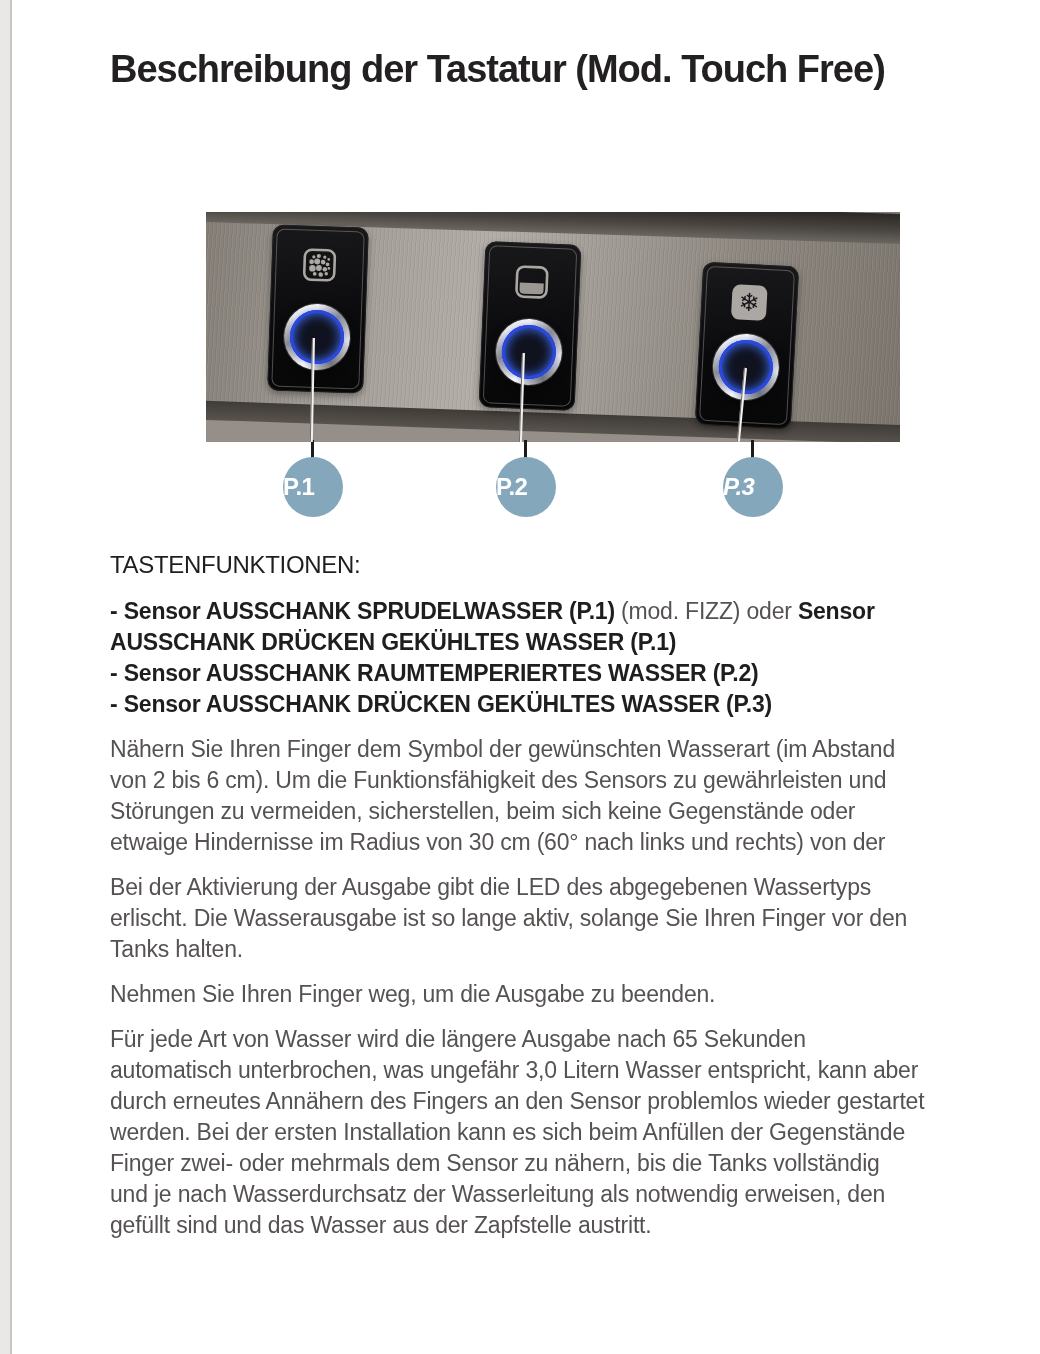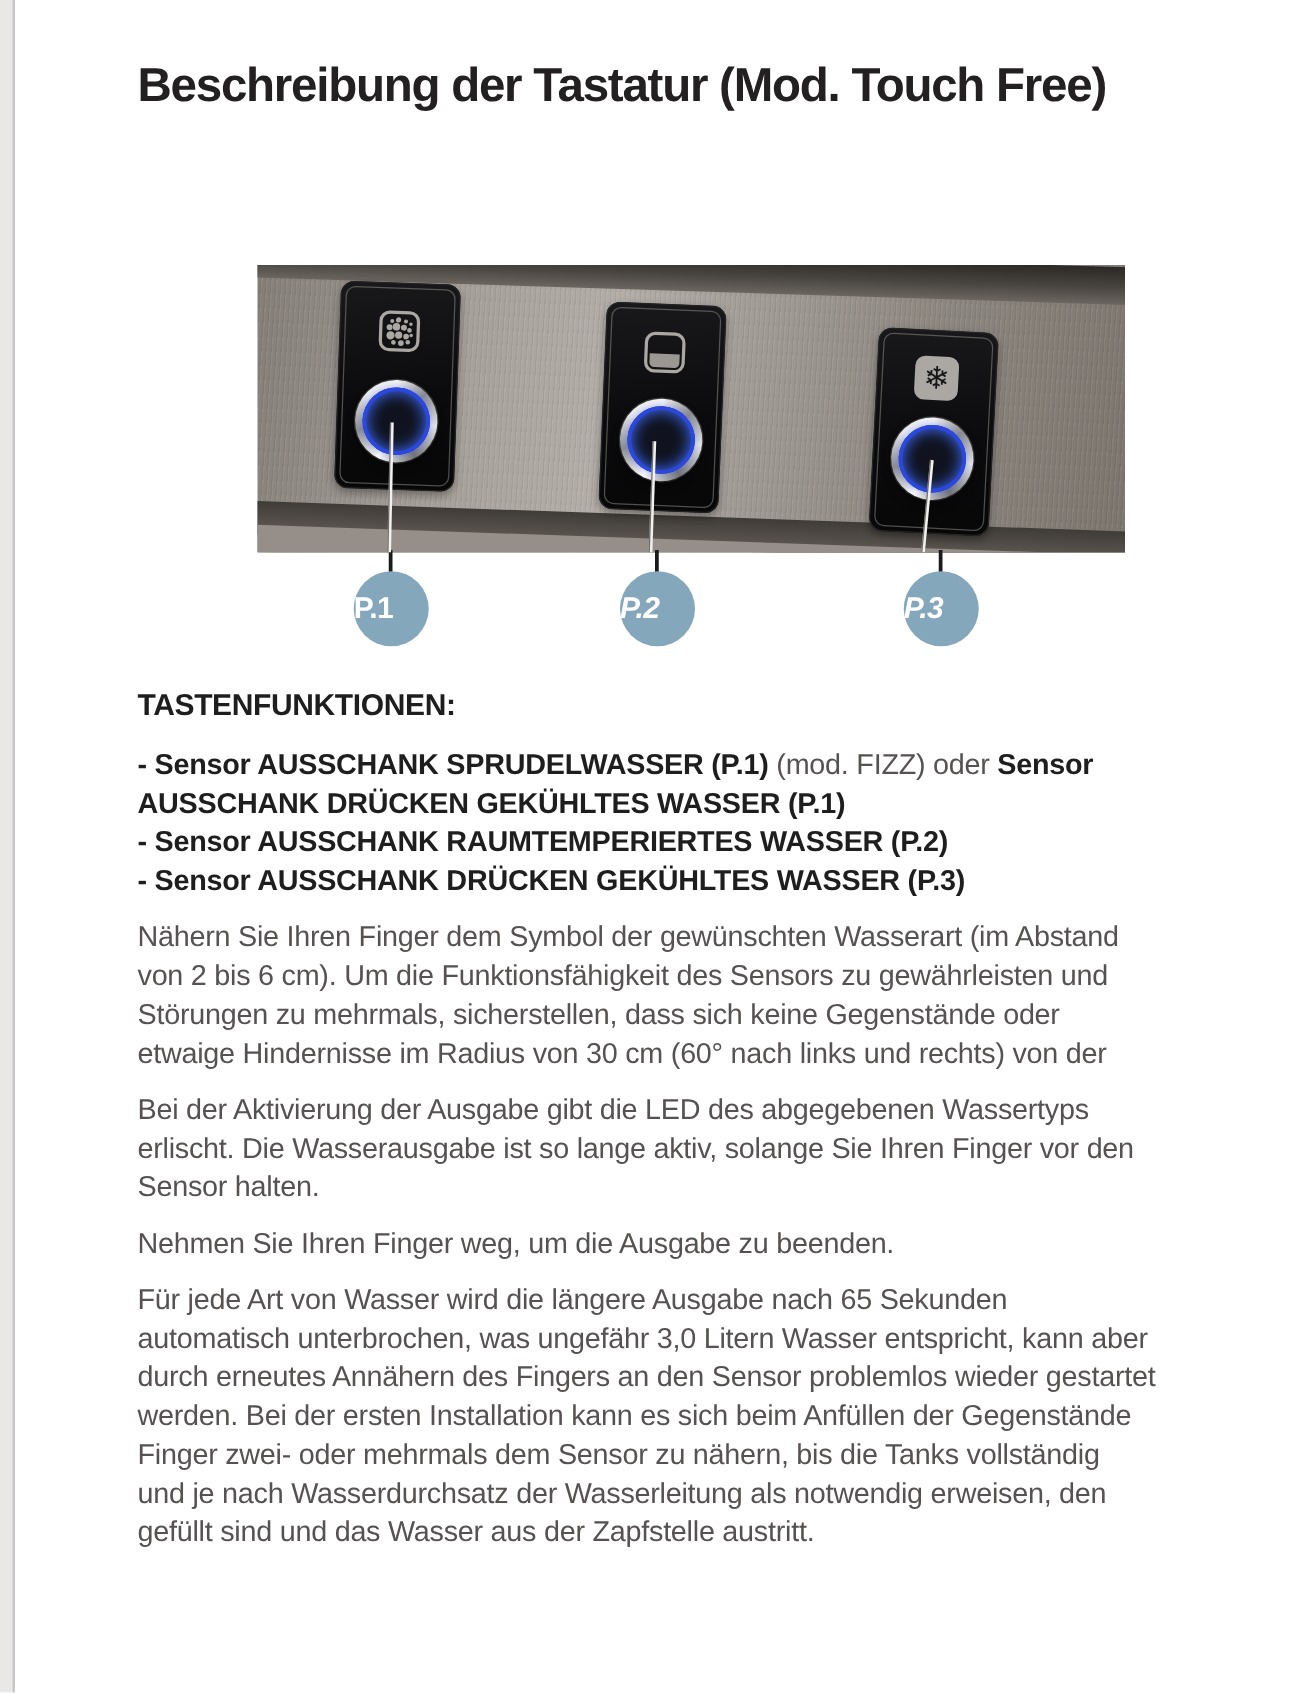--- a/index.html
+++ b/index.html
@@ -63,21 +63,21 @@
   .callout { position:absolute; top:457px; width:60px; height:60px; border-radius:50%;
              display:flex; align-items:center; 
              color:#ffffff; font-size:24px; font-weight:700; letter-spacing:-0.5px; }
   .c1 { left:283px; } .c2 { left:496px; } .c3 { left:723px; }
 
   
   .content { position:absolute; left:110px; top:549px; width:880px; color:#555251;
              font-size:23px; line-height:31px; letter-spacing:-0.2px; }
   .content .line, .content p { white-space:nowrap; }
   .intro { margin-bottom:14px; }
-  .fn-heading { font-size:24px; font-weight:700; color:#1f1e1e; margin-bottom:16px;
+  .fn-heading { font-size:24px; font-weight:400; color:#1f1e1e; margin-bottom:16px;
                 letter-spacing:-0.3px; }
   .sensors { margin-bottom:8px; color:#1f1e1e; }
   .sensor-line { white-space:nowrap; font-weight:700; }
   .sensor-line .reg { font-weight:400; color:#555251; }
   .para { margin-top:14px; }
 </style>
 </head>
 <body>
 
 <div class="page">
@@ -140,47 +140,47 @@
     <div class="wstem ws3"></div>
   </div>
 
   <div class="stem st1"></div>
   <div class="stem st2"></div>
   <div class="stem st3"></div>
 
   <div class="callout c1" style="background: rgb(133, 167, 188);">
     <span>P.1</span>
   </div>
-  <div class="callout c2" style="background: rgb(133, 167, 188); font-style: italic;">
+  <div class="callout c2" style="background: rgb(133, 167, 188);">
     <span>P.2</span>
   </div>
   <div class="callout c3" style="background: rgb(133, 167, 188); font-style: italic;">
     <span>P.3</span>
   </div>
 
   <div class="content">
     <h2 class="fn-heading">TASTENFUNKTIONEN:</h2>
 
     <div class="sensors">
       <div class="sensor-line"><span>- Sensor AUSSCHANK SPRUDELWASSER (P.1)</span><span class="reg"> (mod. FIZZ) oder </span><span>Sensor</span></div>
       <div class="sensor-line">AUSSCHANK DRÜCKEN GEKÜHLTES WASSER (P.1)</div>
       <div class="sensor-line">- Sensor AUSSCHANK RAUMTEMPERIERTES WASSER (P.2)</div>
       <div class="sensor-line">- Sensor AUSSCHANK DRÜCKEN GEKÜHLTES WASSER (P.3)</div>
     </div>
 
     <div class="para">
         <div class="line">Nähern Sie Ihren Finger dem Symbol der gewünschten Wasserart (im Abstand</div>
         <div class="line">von 2 bis 6 cm). Um die Funktionsfähigkeit des Sensors zu gewährleisten und</div>
-        <div class="line">Störungen zu mehrmals, sicherstellen, dass sich keine Gegenstände oder</div>
+        <div class="line">Störungen zu vermeiden, sicherstellen, beim sich keine Gegenstände oder</div>
         <div class="line">etwaige Hindernisse im Radius von 30 cm (60° nach links und rechts) von der</div>
       </div>
     <div class="para">
         <div class="line">Bei der Aktivierung der Ausgabe gibt die LED des abgegebenen Wassertyps</div>
         <div class="line">erlischt. Die Wasserausgabe ist so lange aktiv, solange Sie Ihren Finger vor den</div>
-        <div class="line">Sensor halten.</div>
+        <div class="line">Tanks halten.</div>
       </div>
     <div class="para">
         <div class="line">Nehmen Sie Ihren Finger weg, um die Ausgabe zu beenden.</div>
       </div>
     <div class="para">
         <div class="line">Für jede Art von Wasser wird die längere Ausgabe nach 65 Sekunden</div>
         <div class="line">automatisch unterbrochen, was ungefähr 3,0 Litern Wasser entspricht, kann aber</div>
         <div class="line">durch erneutes Annähern des Fingers an den Sensor problemlos wieder gestartet</div>
         <div class="line">werden. Bei der ersten Installation kann es sich beim Anfüllen der Gegenstände</div>
         <div class="line">Finger zwei- oder mehrmals dem Sensor zu nähern, bis die Tanks vollständig</div>

